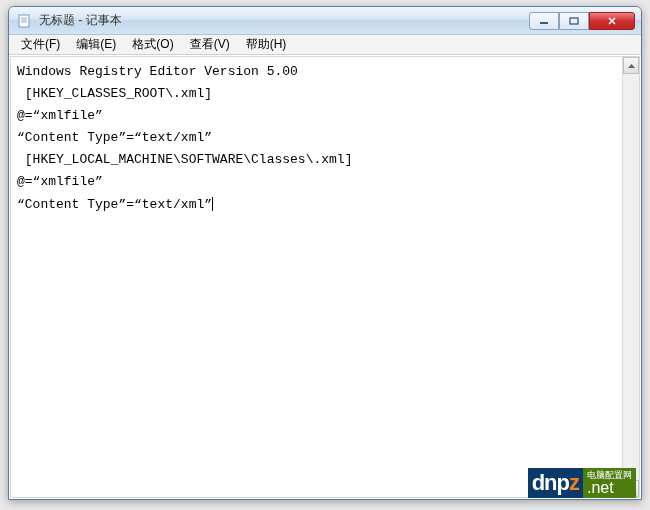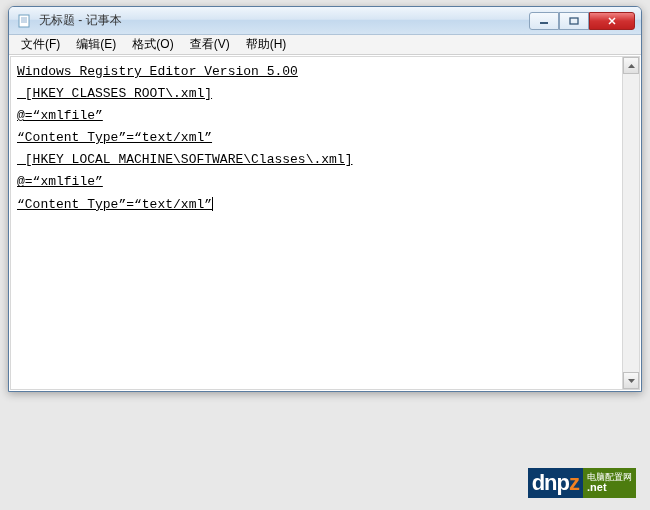--- a/index.html
+++ b/index.html
@@ -9,21 +9,21 @@
     background: #e8e8e8;
     font-family: "Microsoft YaHei", "SimSun", sans-serif;
     position: relative;
     overflow: hidden;
   }
   .window {
     position: absolute;
     top: 6px;
     left: 8px;
     width: 634px;
-    height: 386px;
+    height: 494px;
     background: #fff;
     border: 1px solid #5a7ca0;
     border-radius: 6px 6px 0 0;
     box-shadow: 0 2px 8px rgba(0,0,0,0.3);
     display: flex;
     flex-direction: column;
   }
   .titlebar {
     height: 28px;
     background: linear-gradient(to bottom, #f0f6fc 0%, #d8e6f4 45%, #c4d9ee 50%, #d4e4f3 100%);
@@ -93,21 +93,20 @@
   }
   .text-area {
     flex: 1;
     padding: 4px 6px;
     font-family: "SimSun", "Courier New", monospace;
     font-size: 13px;
     line-height: 1.7;
     color: #000;
     white-space: pre;
     overflow: auto;
-    text-decoration: underline;
   }
   .line { display: block; }
   .scrollbar-v {
     width: 17px;
     background: #f0f0f0;
     border-left: 1px solid #d8d8d8;
     display: flex;
     flex-direction: column;
   }
   .sb-btn {
@@ -150,21 +149,21 @@
   }
   .wm-orange {
     background: #4d7c0f;
     padding: 2px 4px;
     display: flex;
     flex-direction: column;
     justify-content: center;
     color: #fff;
   }
   .wm-cn { font-size: 9px; line-height: 1; }
-  .wm-net { font-size: 11px; font-weight: bold; line-height: 1; }
+  .wm-net { font-size: 16px; font-weight: normal; line-height: 1; }
 </style>
 </head>
 <body>
 
 <div class="window">
   <div class="titlebar">
     <span class="app-icon">
       <svg width="14" height="14" viewBox="0 0 14 14">
         <rect x="1" y="1" width="10" height="12" fill="#fff" stroke="#70a0c0" stroke-width="1"></rect>
         <line x1="3" y1="4" x2="9" y2="4" stroke="#90b0d0" stroke-width="1"></line>

